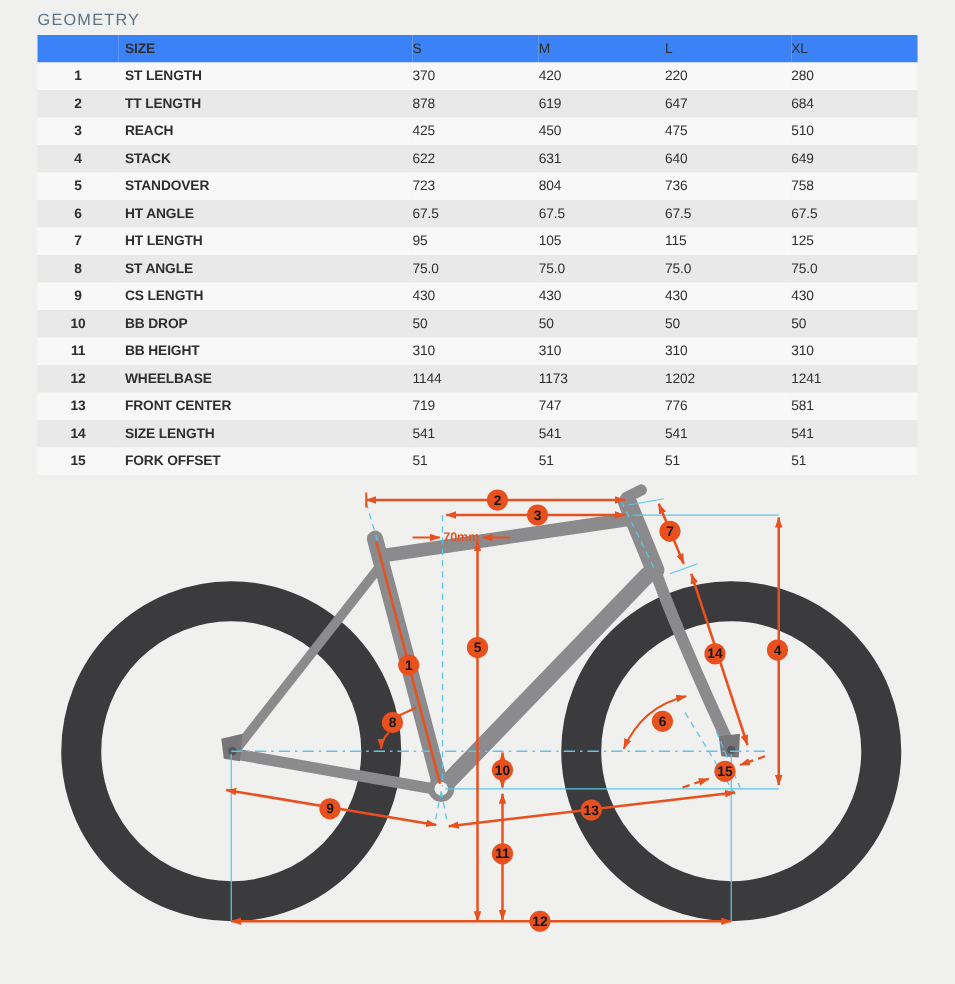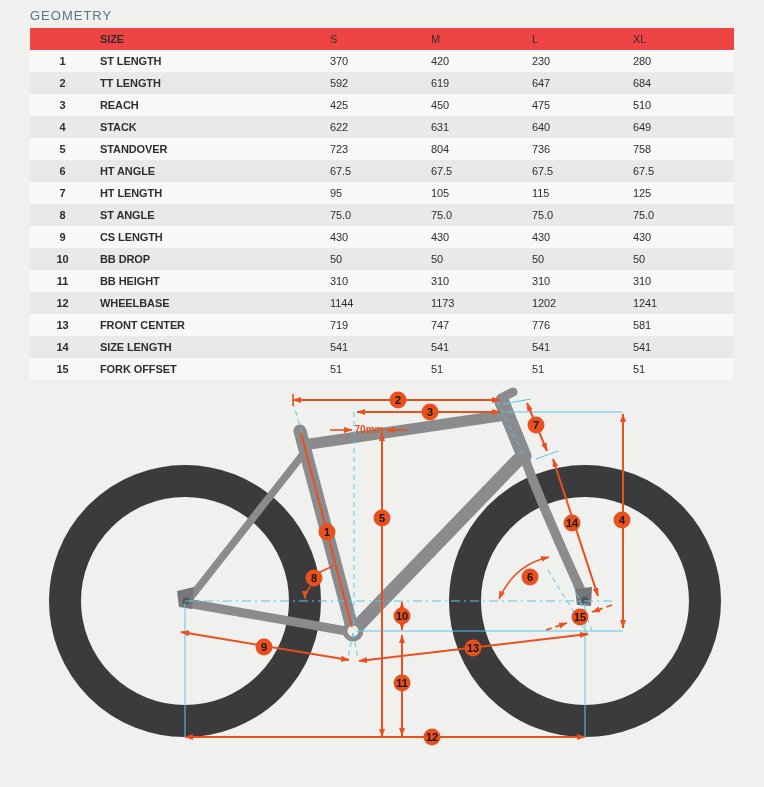--- a/index.html
+++ b/index.html
@@ -23,21 +23,21 @@
   }
   table.geo col.c-num{width:65px;}
   table.geo col.c-label{width:235px;}
   table.geo col.c-val{width:101px;}
   table.geo th, table.geo td{
     height:22px;padding:0;vertical-align:middle;
     font-weight:400;text-align:left;color:#2e2e2e;
   }
   table.geo .num{text-align:center;font-weight:700;}
   table.geo .label{font-weight:700;padding-left:5px;}
-  table.geo thead th{background:#ef4444;}
+  table.geo thead th{background:#3b82f6;}
   table.geo thead .label{font-weight:700;}
   table.geo tbody tr:nth-child(odd){background:#f7f8f7;}
   table.geo tbody tr:nth-child(even){background:#e8e9e8;}
   .diagram-wrap{position:absolute;left:0;top:385px;width:764px;height:402px;}
   
   .tube{stroke:#8b8b8d;fill:none;stroke-linecap:round;}
   .wheel{stroke:#3b3b3d;fill:none;}
   .dim{stroke:#e8501e;stroke-width:2;fill:none;}
   .dim-thin{stroke:#e8501e;stroke-width:1.6;fill:none;}
   .dim-dash{stroke:#e8501e;stroke-width:1.8;fill:none;stroke-dasharray:6 4;}
@@ -78,27 +78,27 @@
         <th>L</th>
         <th>XL</th>
       </tr>
     </thead>
     <tbody>
         <tr>
       <td class="num">1</td>
       <td class="label">ST LENGTH</td>
       <td>370</td>
       <td>420</td>
-      <td>230</td>
+      <td>220</td>
       <td>280</td>
     </tr>
         <tr>
       <td class="num">2</td>
       <td class="label">TT LENGTH</td>
-      <td>592</td>
+      <td>878</td>
       <td>619</td>
       <td>647</td>
       <td>684</td>
     </tr>
         <tr>
       <td class="num">3</td>
       <td class="label">REACH</td>
       <td>425</td>
       <td>450</td>
       <td>475</td>

